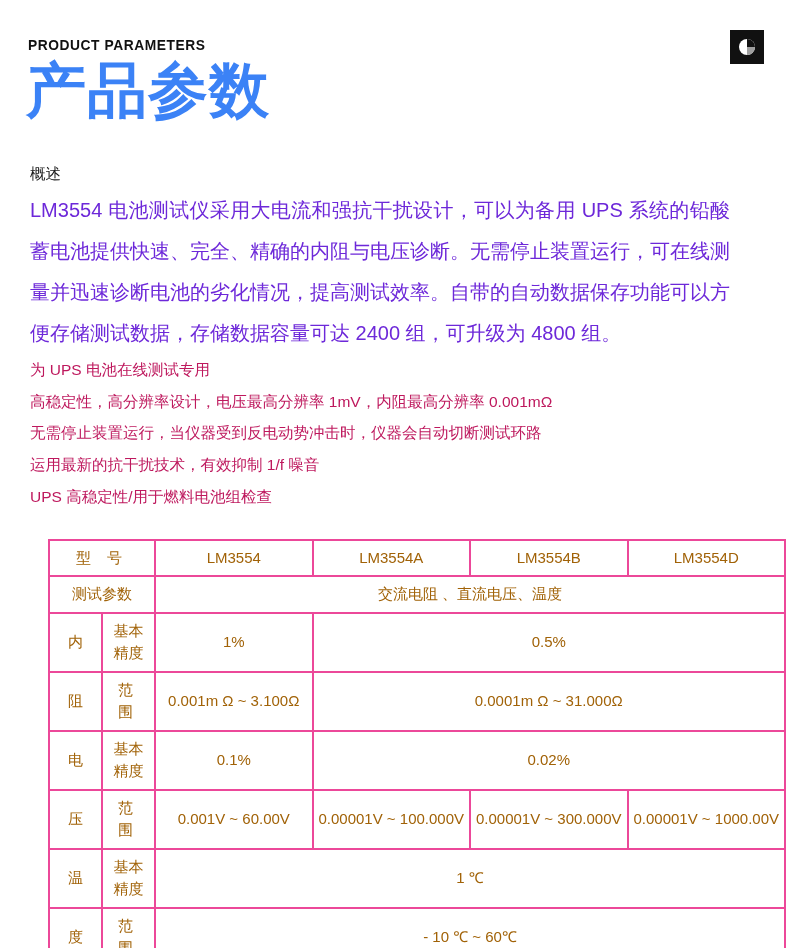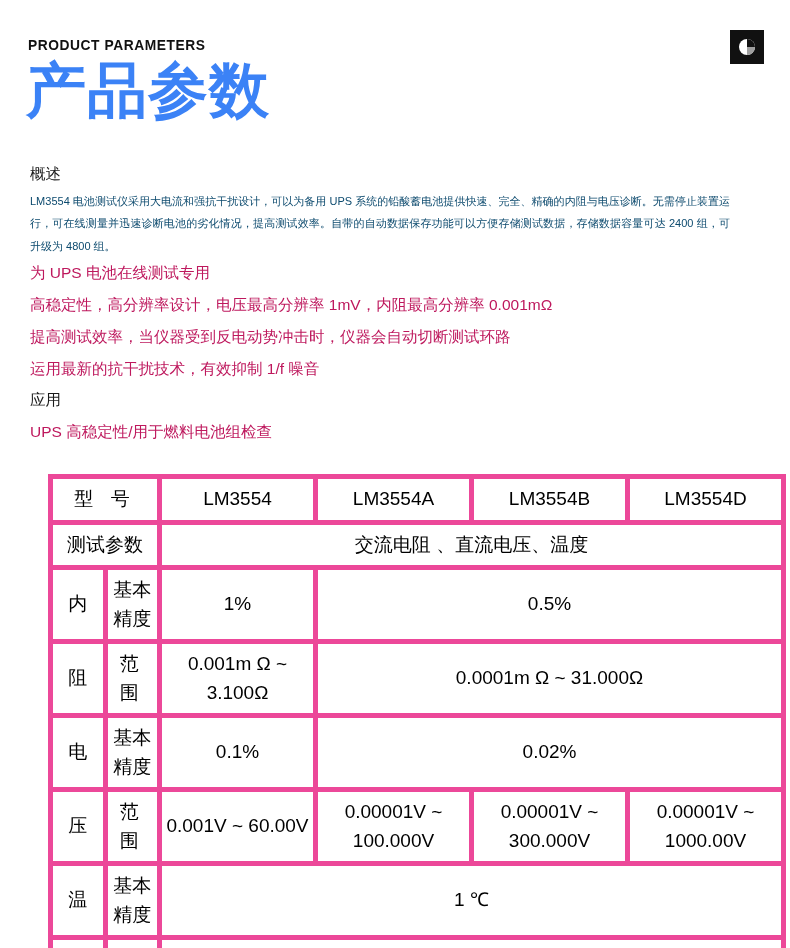--- a/index.html
+++ b/index.html
@@ -56,40 +56,40 @@
     margin-top: 36px;
     margin-left: 6px;
     margin-right: 36px;
   }
   .sec-title {
     font-size: 15.5px;
     line-height: 2.05;
     color: #1a1a1a;
   }
   .para {
-    font-size: 11px;
+    font-size: 20px;
     line-height: 2.05;
     text-align: justify;
-    color: #0c4a6e;
+    color: #6d28d9;
   }
   .line {
     font-size: 15.5px;
     line-height: 2.05;
     color: #be185d;
   }
   table.spec {
     margin: 26px 0 0 24px;
     border-collapse: collapse;
     width: 738px;
     table-layout: fixed;
   }
   table.spec td {
-    border: 5px solid #ec4899;
-    font-size: 19px;
-    color: #000000;
+    border: 2px solid #ec4899;
+    font-size: 15px;
+    color: #a16207;
     text-align: center;
     vertical-align: middle;
     padding: 6px 4px;
     line-height: 1.5;
   }
   td.side {
     width: 30px;
     padding: 2px;
   }
   td.lbl {
@@ -118,24 +118,23 @@
       <path d="M10 10 L18 10 A8 8 0 0 1 10 18 Z" fill="#9f9f9f"></path>
     </svg>
   </div>
 
   <div class="body-block">
     <div class="sec-title">概述</div>
     <div class="para">LM3554 电池测试仪采用大电流和强抗干扰设计，可以为备用 UPS 系统的铅酸蓄电池提供快速、完全、精确的内阻与电压诊断。无需停止装置运行，可在线测量并迅速诊断电池的劣化情况，提高测试效率。自带的自动数据保存功能可以方便存储测试数据，存储数据容量可达 2400 组，可升级为 4800 组。</div>
 
     <div class="line">为 UPS 电池在线测试专用</div>
     <div class="line">高稳定性，高分辨率设计，电压最高分辨率 1mV，内阻最高分辨率 0.001mΩ</div>
-    <div class="line">提高测试效率，当仪器受到反电动势冲击时，仪器会自动切断测试环路</div>
+    <div class="line">无需停止装置运行，当仪器受到反电动势冲击时，仪器会自动切断测试环路</div>
     <div class="line">运用最新的抗干扰技术，有效抑制 1/f 噪音</div>
 
-    <div class="sec-title">应用</div>
     <div class="line">UPS 高稳定性/用于燃料电池组检查</div>
   </div>
 
   <table class="spec">
     <tbody>
       <tr>
         <td class="lbl spaced" colspan="2">型  号</td>
         <td>LM3554</td>
         <td>LM3554A</td>
         <td>LM3554B</td>

